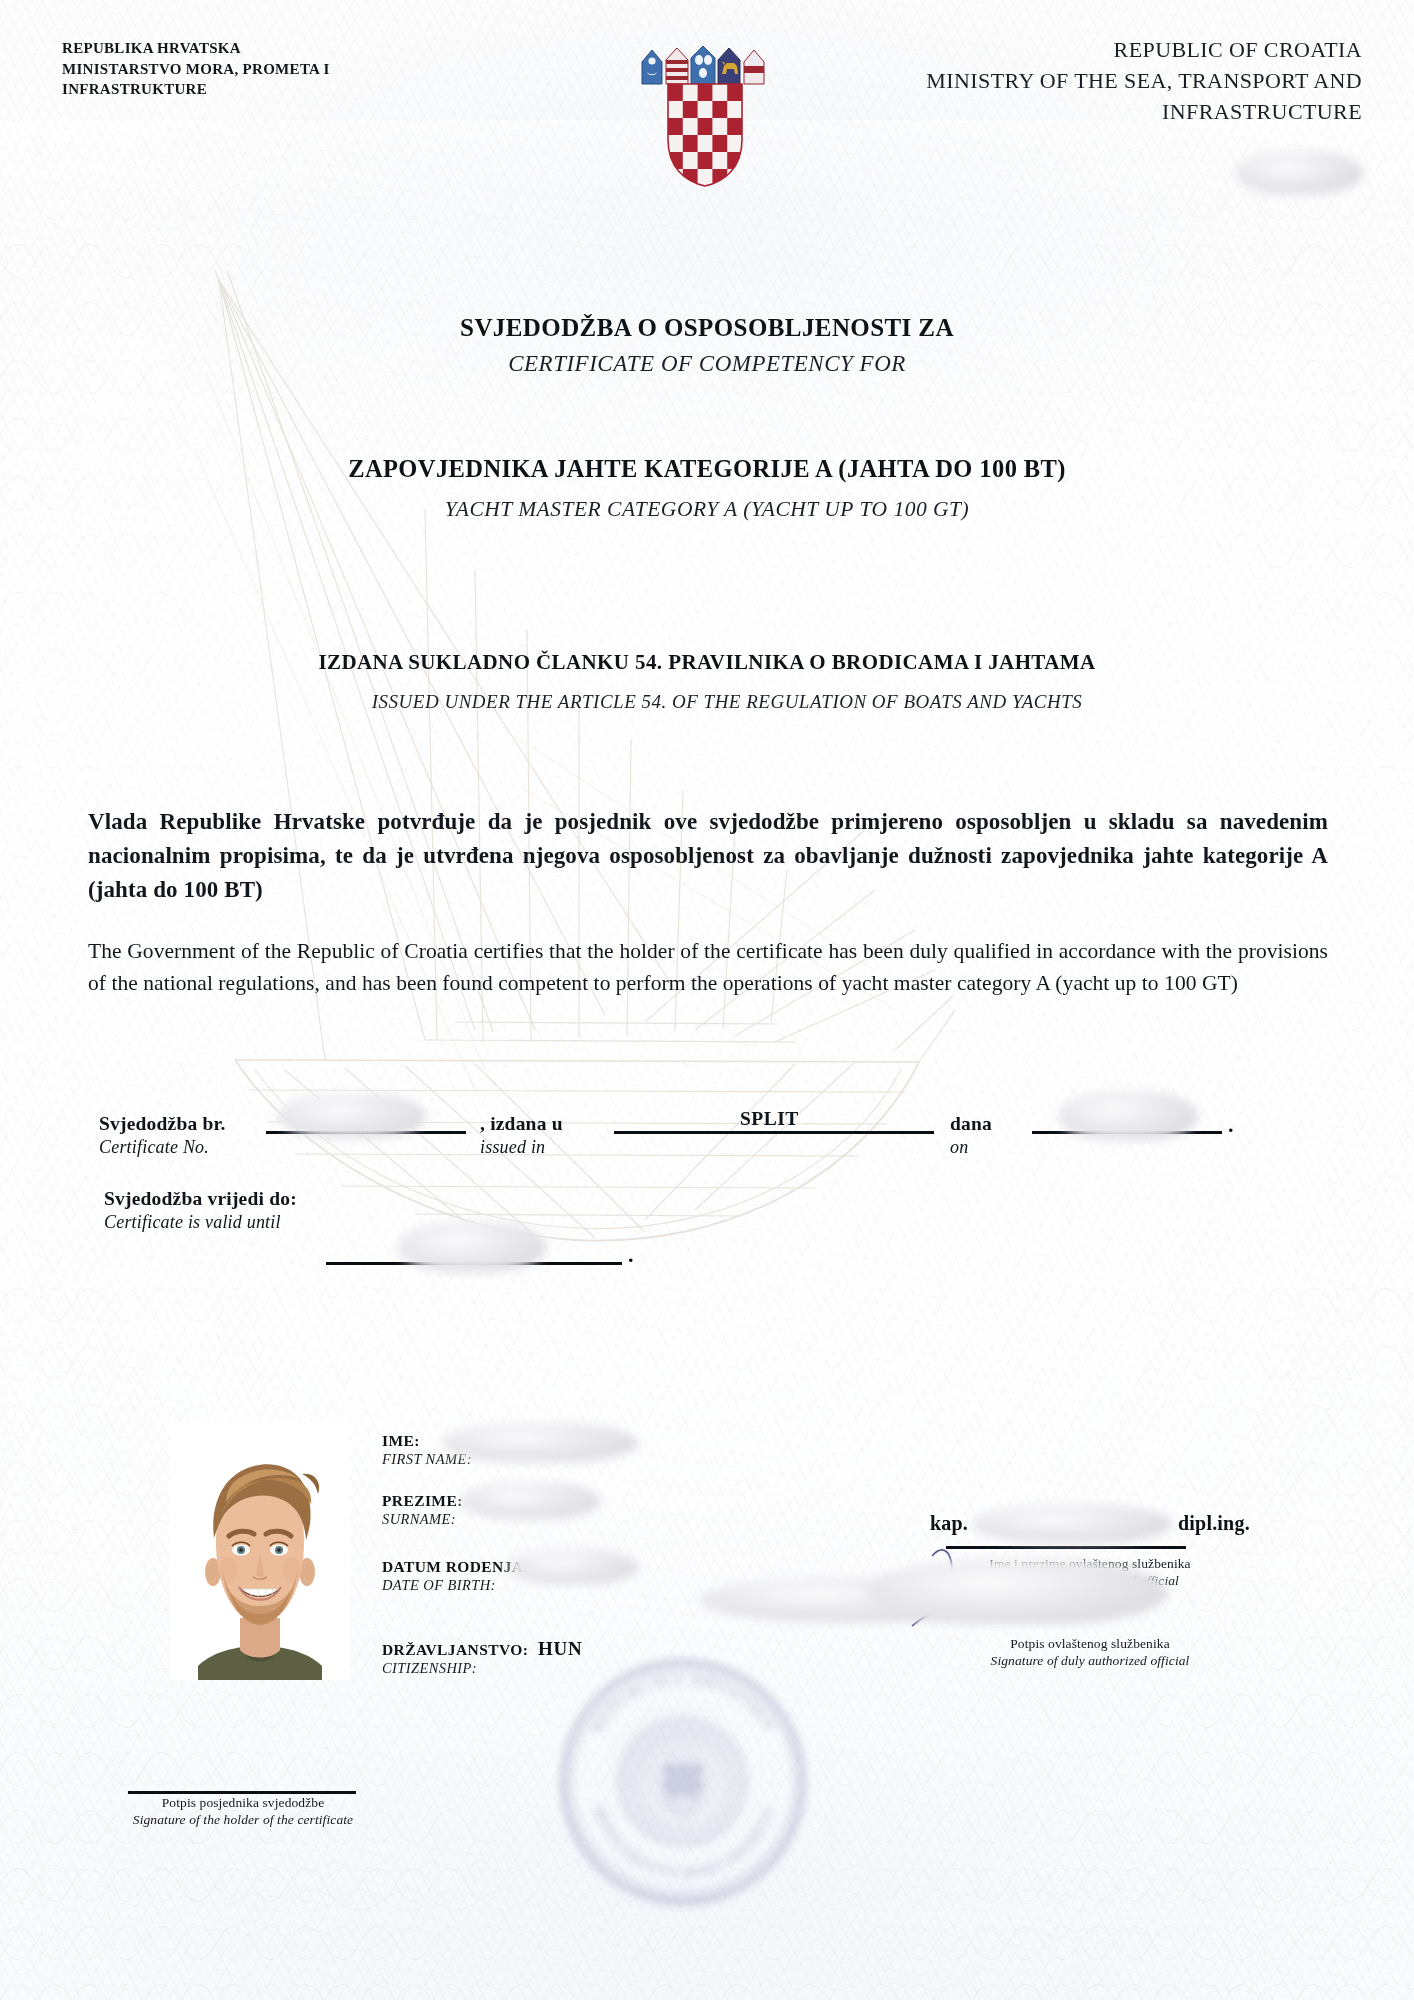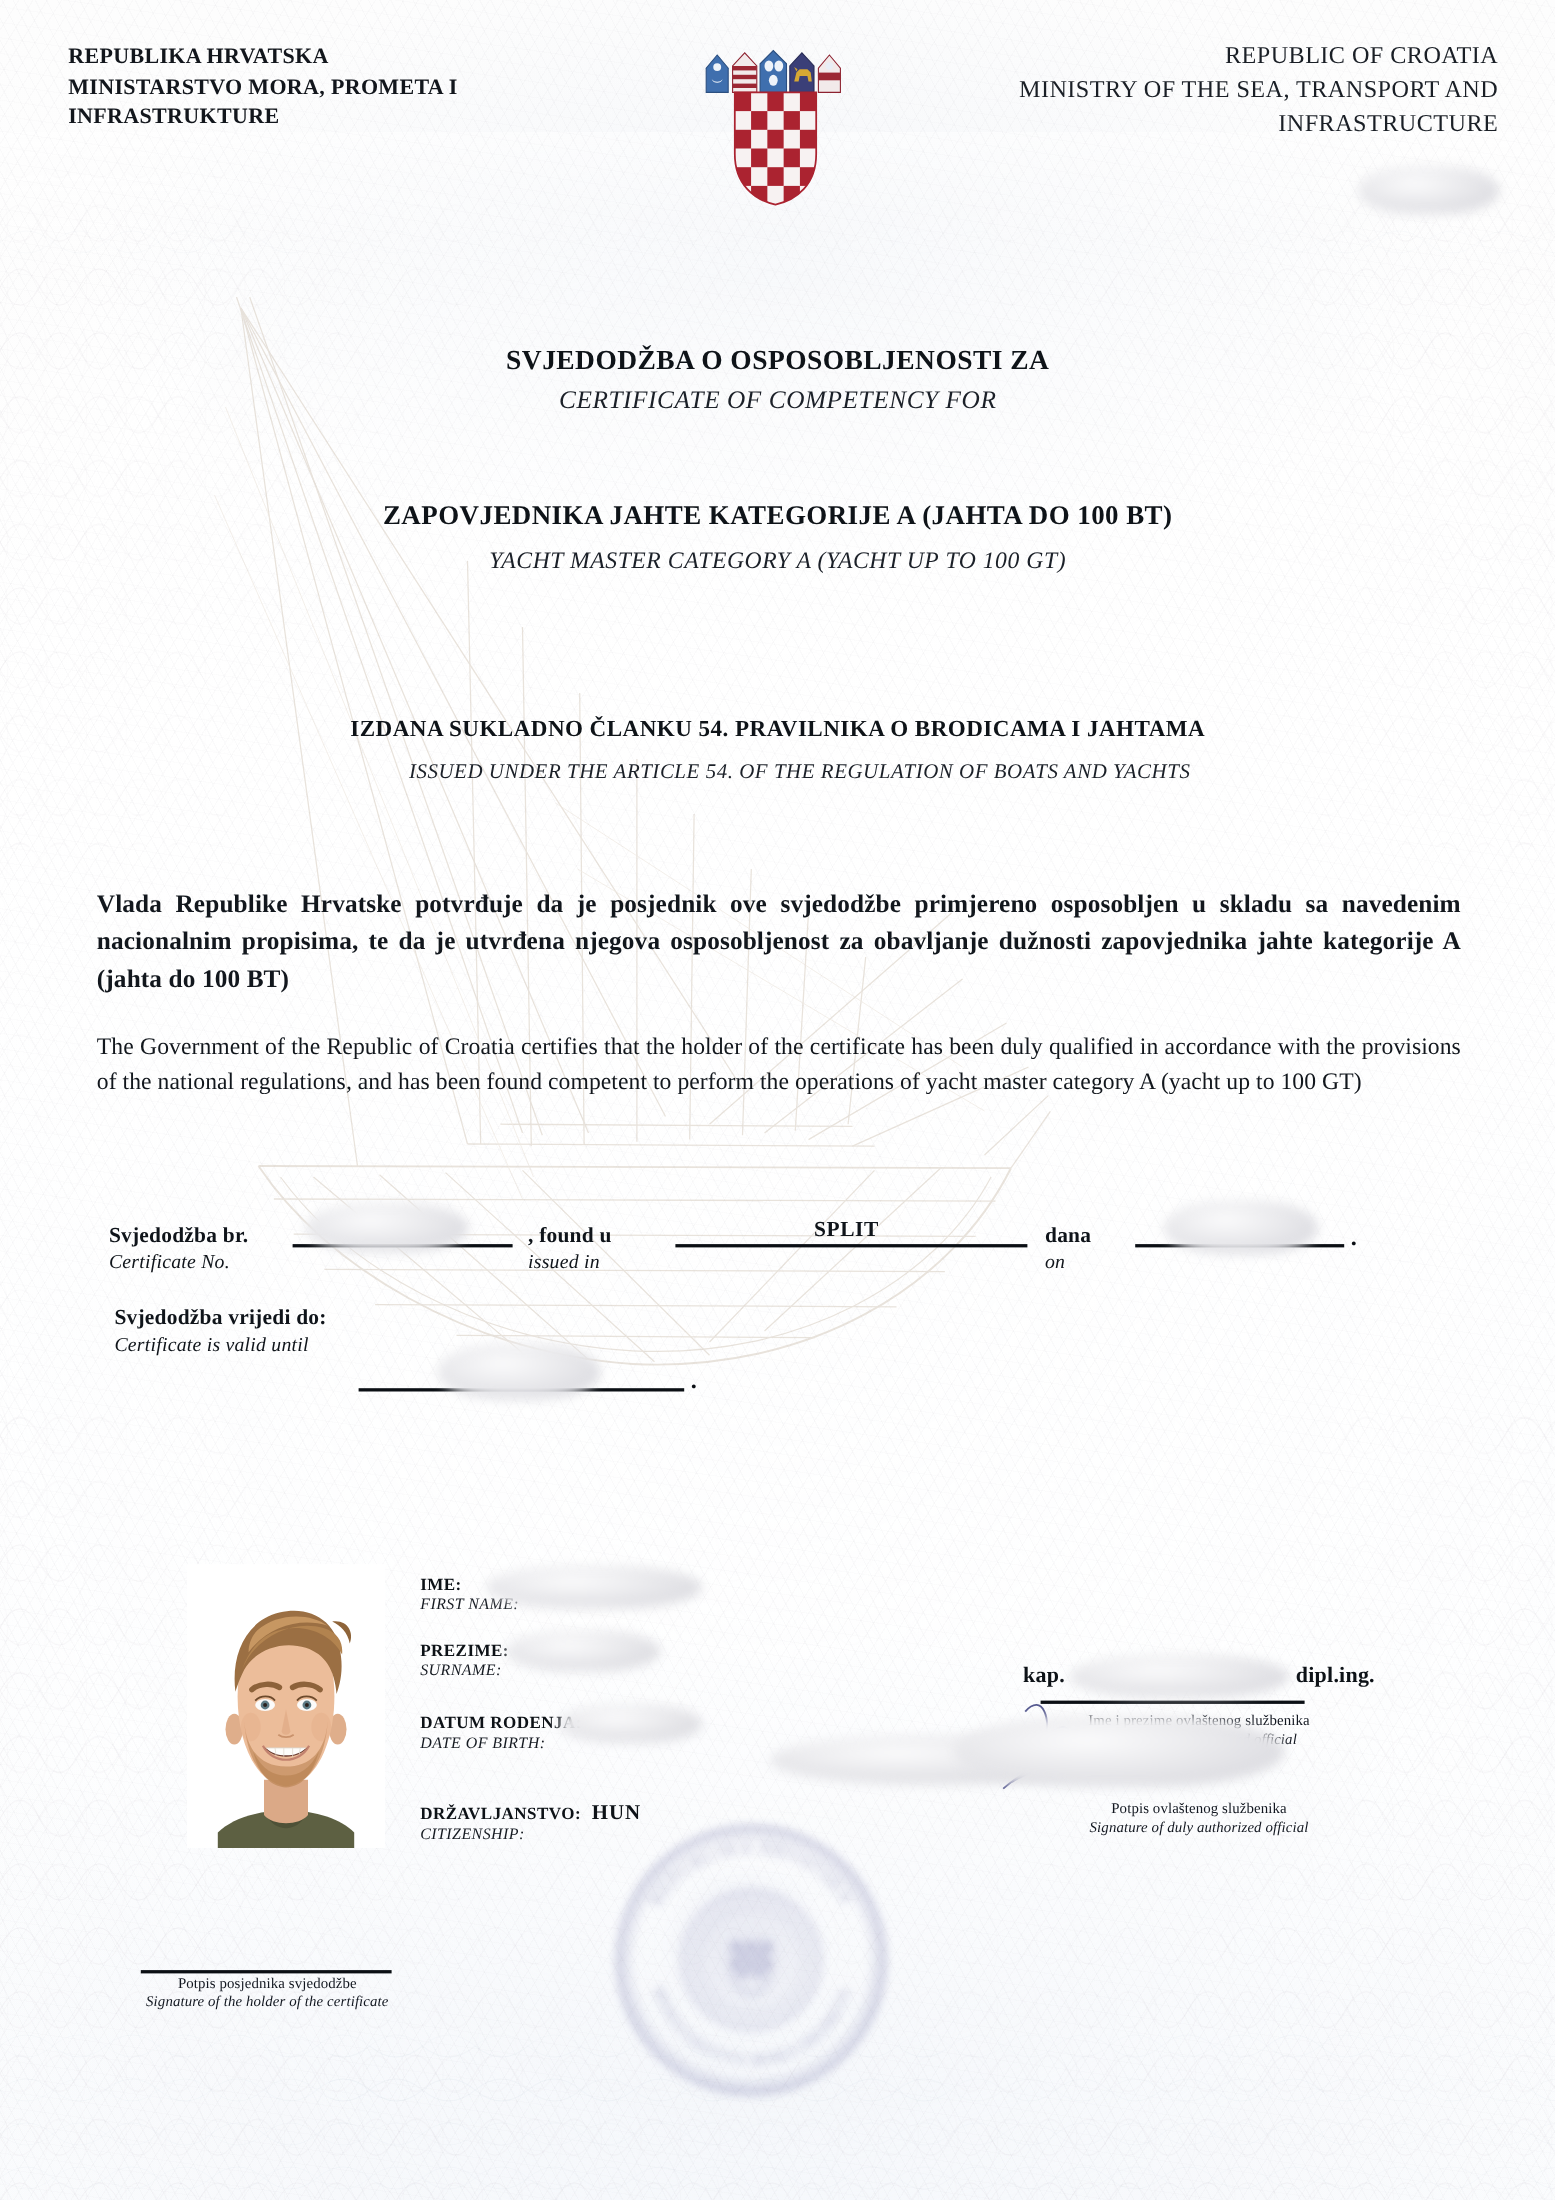--- a/index.html
+++ b/index.html
@@ -54,21 +54,21 @@
     position: absolute;
     top: 30px; left: 0; right: 0;
     height: 150px;
   }
   .hdr-left {
     position: absolute;
     left: 62px; top: 8px;
     width: 480px;
     font-family: "Liberation Serif", serif;
     font-weight: bold;
-    font-size: 20px;
+    font-size: 15px;
     line-height: 1.38;
     letter-spacing: 0.3px;
     color: #12161c;
   }
   .hdr-right {
     position: absolute;
     right: 52px; top: 4px;
     width: 470px;
     text-align: right;
     font-family: "Liberation Serif", serif;
@@ -424,21 +424,21 @@
   <div class="para" id="para-eng">The Government of the Republic of Croatia certifies that the holder of the certificate has been duly qualified in accordance with the provisions of the national regulations, and has been found competent to perform the operations of yacht master category A (yacht up to 100 GT)</div>
 
   <div class="fld-lbl" style="left:99px; top:1113px;">
     <div class="cro">Svjedodžba br.</div>
     <div class="eng">Certificate No.</div>
   </div>
   <div class="rule" style="left:266px; top:1131px; width:200px;"></div>
   <div class="redact" style="left:278px; top:1094px; width:148px; height:44px;"></div>
 
   <div class="fld-lbl" style="left:480px; top:1113px;">
-    <div class="cro">, found u</div>
+    <div class="cro">, izdana u</div>
     <div class="eng">issued in</div>
   </div>
   <div class="rule" style="left:614px; top:1131px; width:320px;"></div>
   <div class="inline-word" style="left:740px; top:1108px;">SPLIT</div>
 
   <div class="fld-lbl" style="left:950px; top:1113px;">
     <div class="cro">dana</div>
     <div class="eng">on</div>
   </div>
   <div class="rule" style="left:1032px; top:1131px; width:190px;"></div>

